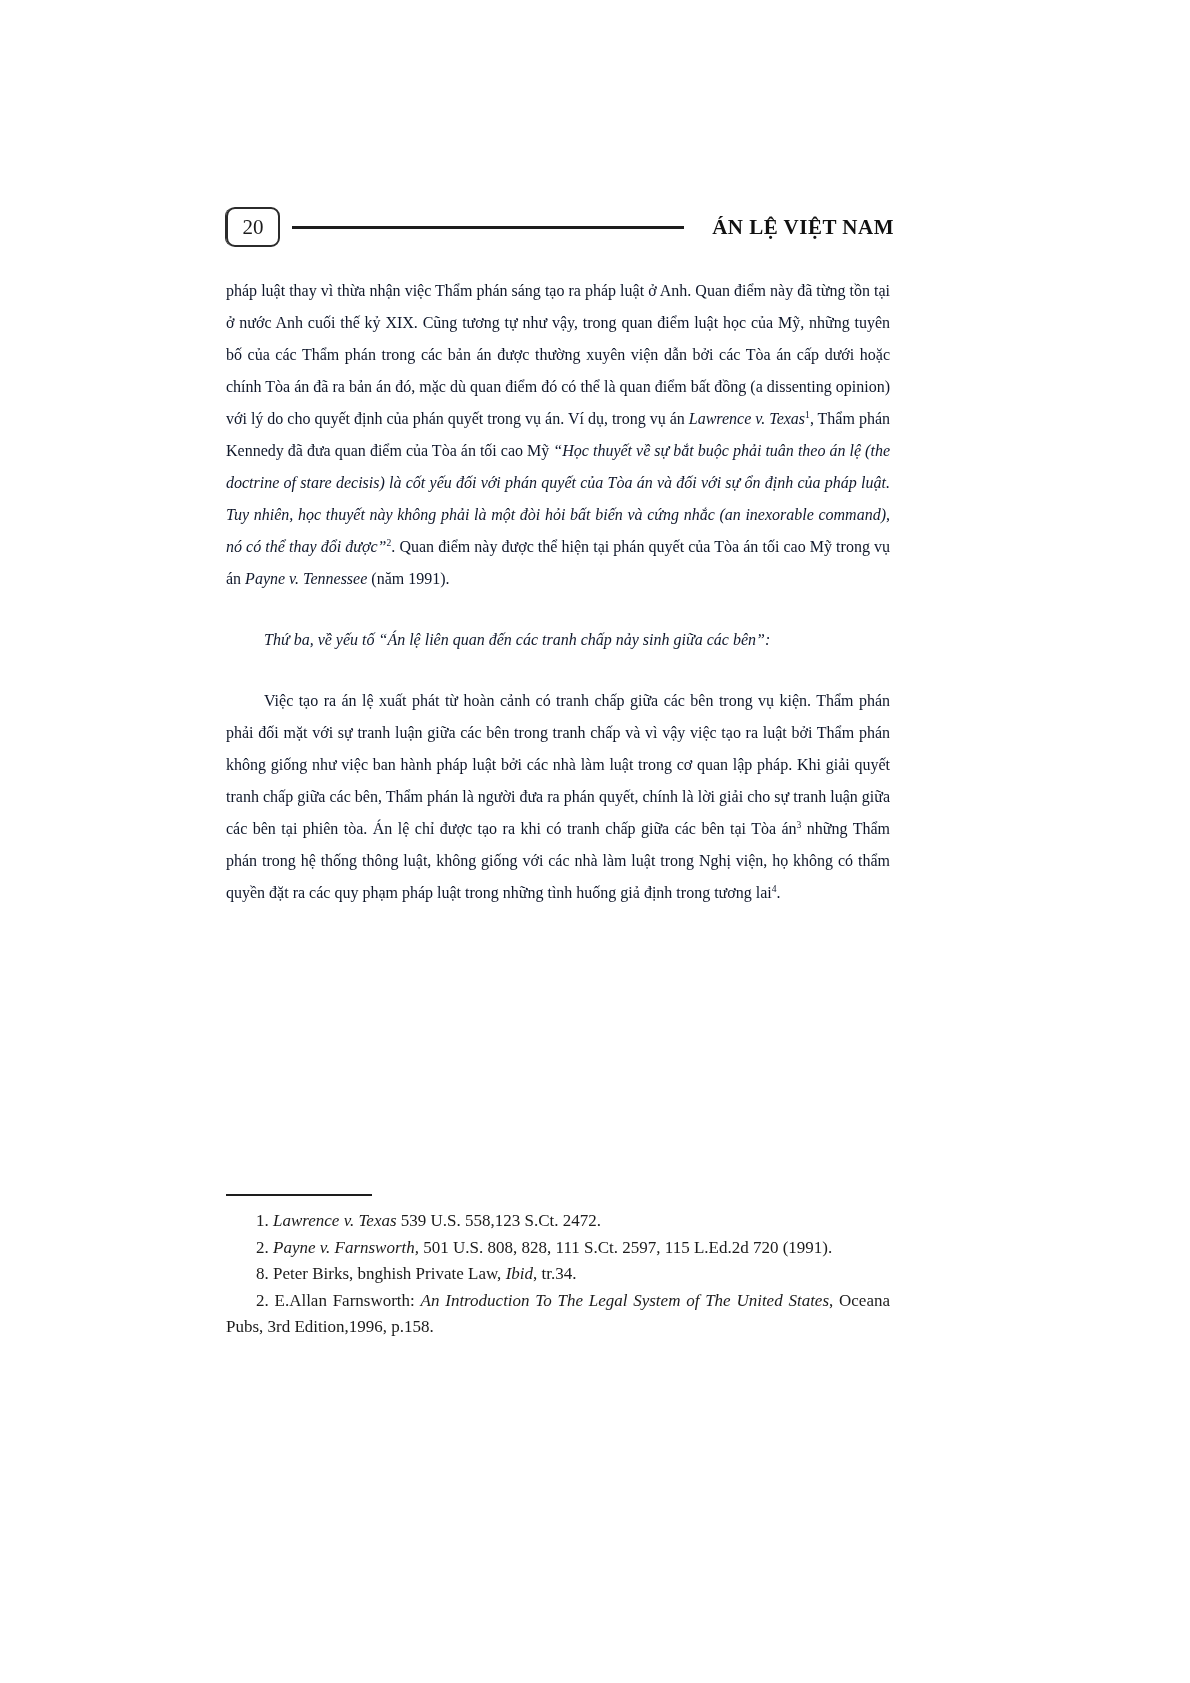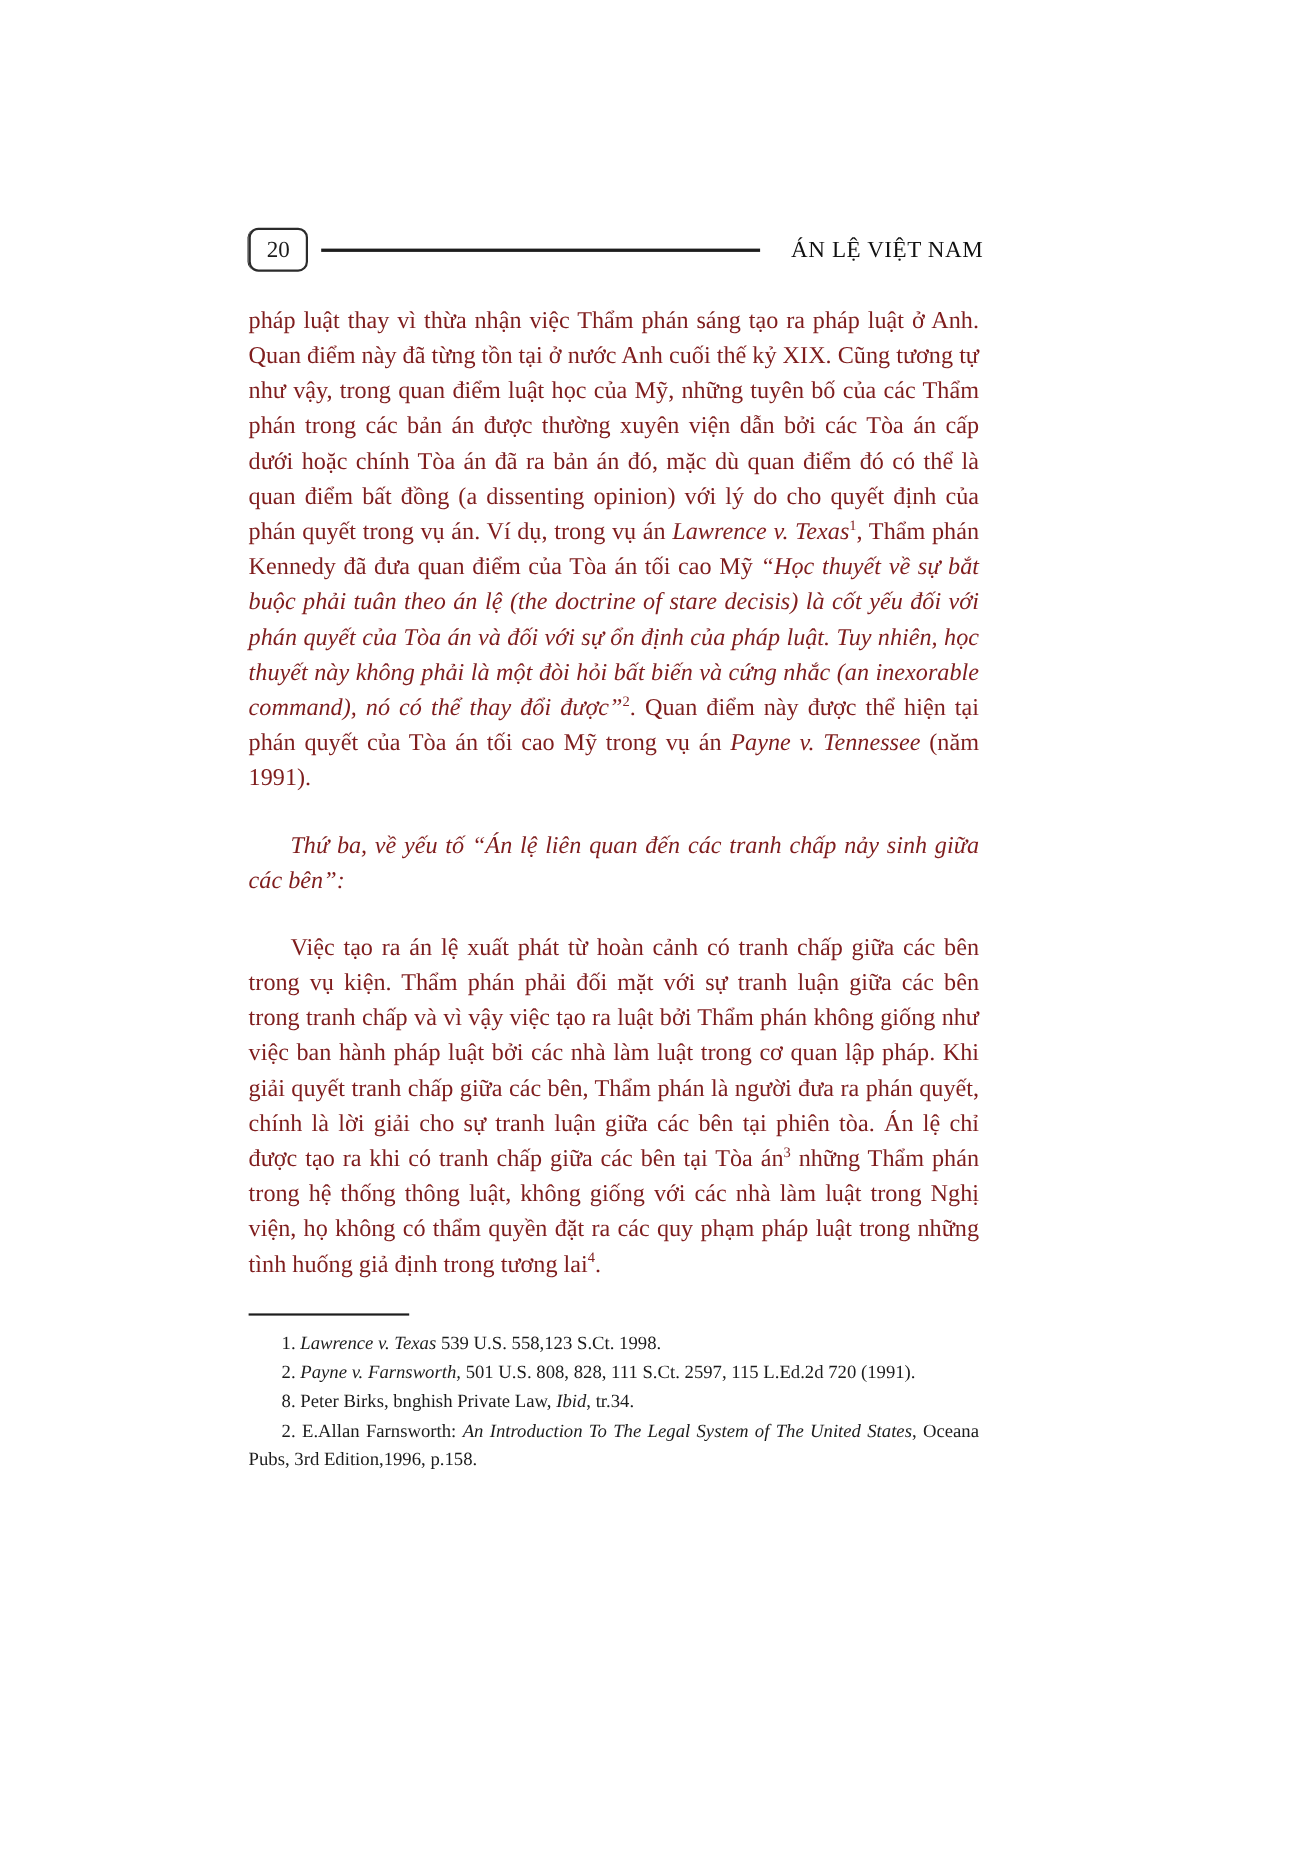--- a/index.html
+++ b/index.html
@@ -47,37 +47,37 @@
   }
   .header-rule {
     flex: 1 1 auto;
     height: 3px;
     background: #1d1d1d;
     margin-left: 12px;
     margin-right: 28px;
   }
   .header-title {
     flex: 0 0 auto;
-    font-weight: normal;
+    font-weight: bold;
     font-size: 21px;
     letter-spacing: 0.5px;
     white-space: nowrap;
     color: #111;
   }
 
   
   .body-text {
     position: absolute;
     left: 226px;
     width: 664px;
     top: 275px;
-    font-size: 22px;
+    font-size: 16px;
     line-height: 32px;
     text-align: justify;
-    color: #7f1d1d;
+    color: #0f172a;
   }
   .para { margin: 0; padding: 0; }
   .para.indent { text-indent: 38px; margin-top: 29px; }
 
   sup {
     font-size: 0.6em;
     line-height: 0;
     vertical-align: super;
   }
 
@@ -118,19 +118,19 @@
   </header>
 
   <main class="body-text">
     <p class="para"><span>pháp luật thay vì thừa nhận việc Thẩm phán sáng tạo ra pháp luật ở Anh. Quan điểm này đã từng tồn tại ở nước Anh cuối thế kỷ XIX. Cũng tương tự như vậy, trong quan điểm luật học của Mỹ, những tuyên bố của các Thẩm phán trong các bản án được thường xuyên viện dẫn bởi các Tòa án cấp dưới hoặc chính Tòa án đã ra bản án đó, mặc dù quan điểm đó có thể là quan điểm bất đồng (a dissenting opinion) với lý do cho quyết định của phán quyết trong vụ án. Ví dụ, trong vụ án </span><span style="font-style: italic;">Lawrence v. Texas</span><sup>1</sup><span>, Thẩm phán Kennedy đã đưa quan điểm của Tòa án tối cao Mỹ </span><span style="font-style: italic;">“Học thuyết về sự bắt buộc phải tuân theo án lệ (the doctrine of stare decisis) là cốt yếu đối với phán quyết của Tòa án và đối với sự ổn định của pháp luật. Tuy nhiên, học thuyết này không phải là một đòi hỏi bất biến và cứng nhắc (an inexorable command), nó có thể thay đổi được”</span><sup>2</sup><span>. Quan điểm này được thể hiện tại phán quyết của Tòa án tối cao Mỹ trong vụ án </span><span style="font-style: italic;">Payne v. Tennessee</span><span> (năm 1991).</span></p>
     <p class="para indent"><span style="font-style: italic;">Thứ ba, về yếu tố “Án lệ liên quan đến các tranh chấp nảy sinh giữa các bên”:</span></p>
     <p class="para indent"><span>Việc tạo ra án lệ xuất phát từ hoàn cảnh có tranh chấp giữa các bên trong vụ kiện. Thẩm phán phải đối mặt với sự tranh luận giữa các bên trong tranh chấp và vì vậy việc tạo ra luật bởi Thẩm phán không giống như việc ban hành pháp luật bởi các nhà làm luật trong cơ quan lập pháp. Khi giải quyết tranh chấp giữa các bên, Thẩm phán là người đưa ra phán quyết, chính là lời giải cho sự tranh luận giữa các bên tại phiên tòa. Án lệ chỉ được tạo ra khi có tranh chấp giữa các bên tại Tòa án</span><sup>3</sup><span> những Thẩm phán trong hệ thống thông luật, không giống với các nhà làm luật trong Nghị viện, họ không có thẩm quyền đặt ra các quy phạm pháp luật trong những tình huống giả định trong tương lai</span><sup>4</sup><span>.</span></p>
   </main>
 
   <footer class="footnotes">
     <div class="footnote-rule"></div>
-    <p class="footnote"><span>1. </span><span style="font-style: italic;">Lawrence v. Texas</span><span> 539 U.S. 558,123 S.Ct. 1998.</span></p>
+    <p class="footnote"><span>1. </span><span style="font-style: italic;">Lawrence v. Texas</span><span> 539 U.S. 558,123 S.Ct. 2472.</span></p>
     <p class="footnote"><span>2. </span><span style="font-style: italic;">Payne v. Farnsworth,</span><span> 501 U.S. 808, 828, 111 S.Ct. 2597, 115 L.Ed.2d 720 (1991).</span></p>
     <p class="footnote"><span>8. Peter Birks, bnghish Private Law, </span><span style="font-style: italic; margin-top: 48px;">Ibid</span><span>, tr.34.</span></p>
     <p class="footnote"><span>2. E.Allan Farnsworth: </span><span style="font-style: italic; margin-top: 32px;">An Introduction To The Legal System of The United States</span><span>, Oceana Pubs, 3rd Edition,1996, p.158.</span></p>
   </footer>
 
 </div>
 
 </body></html>

